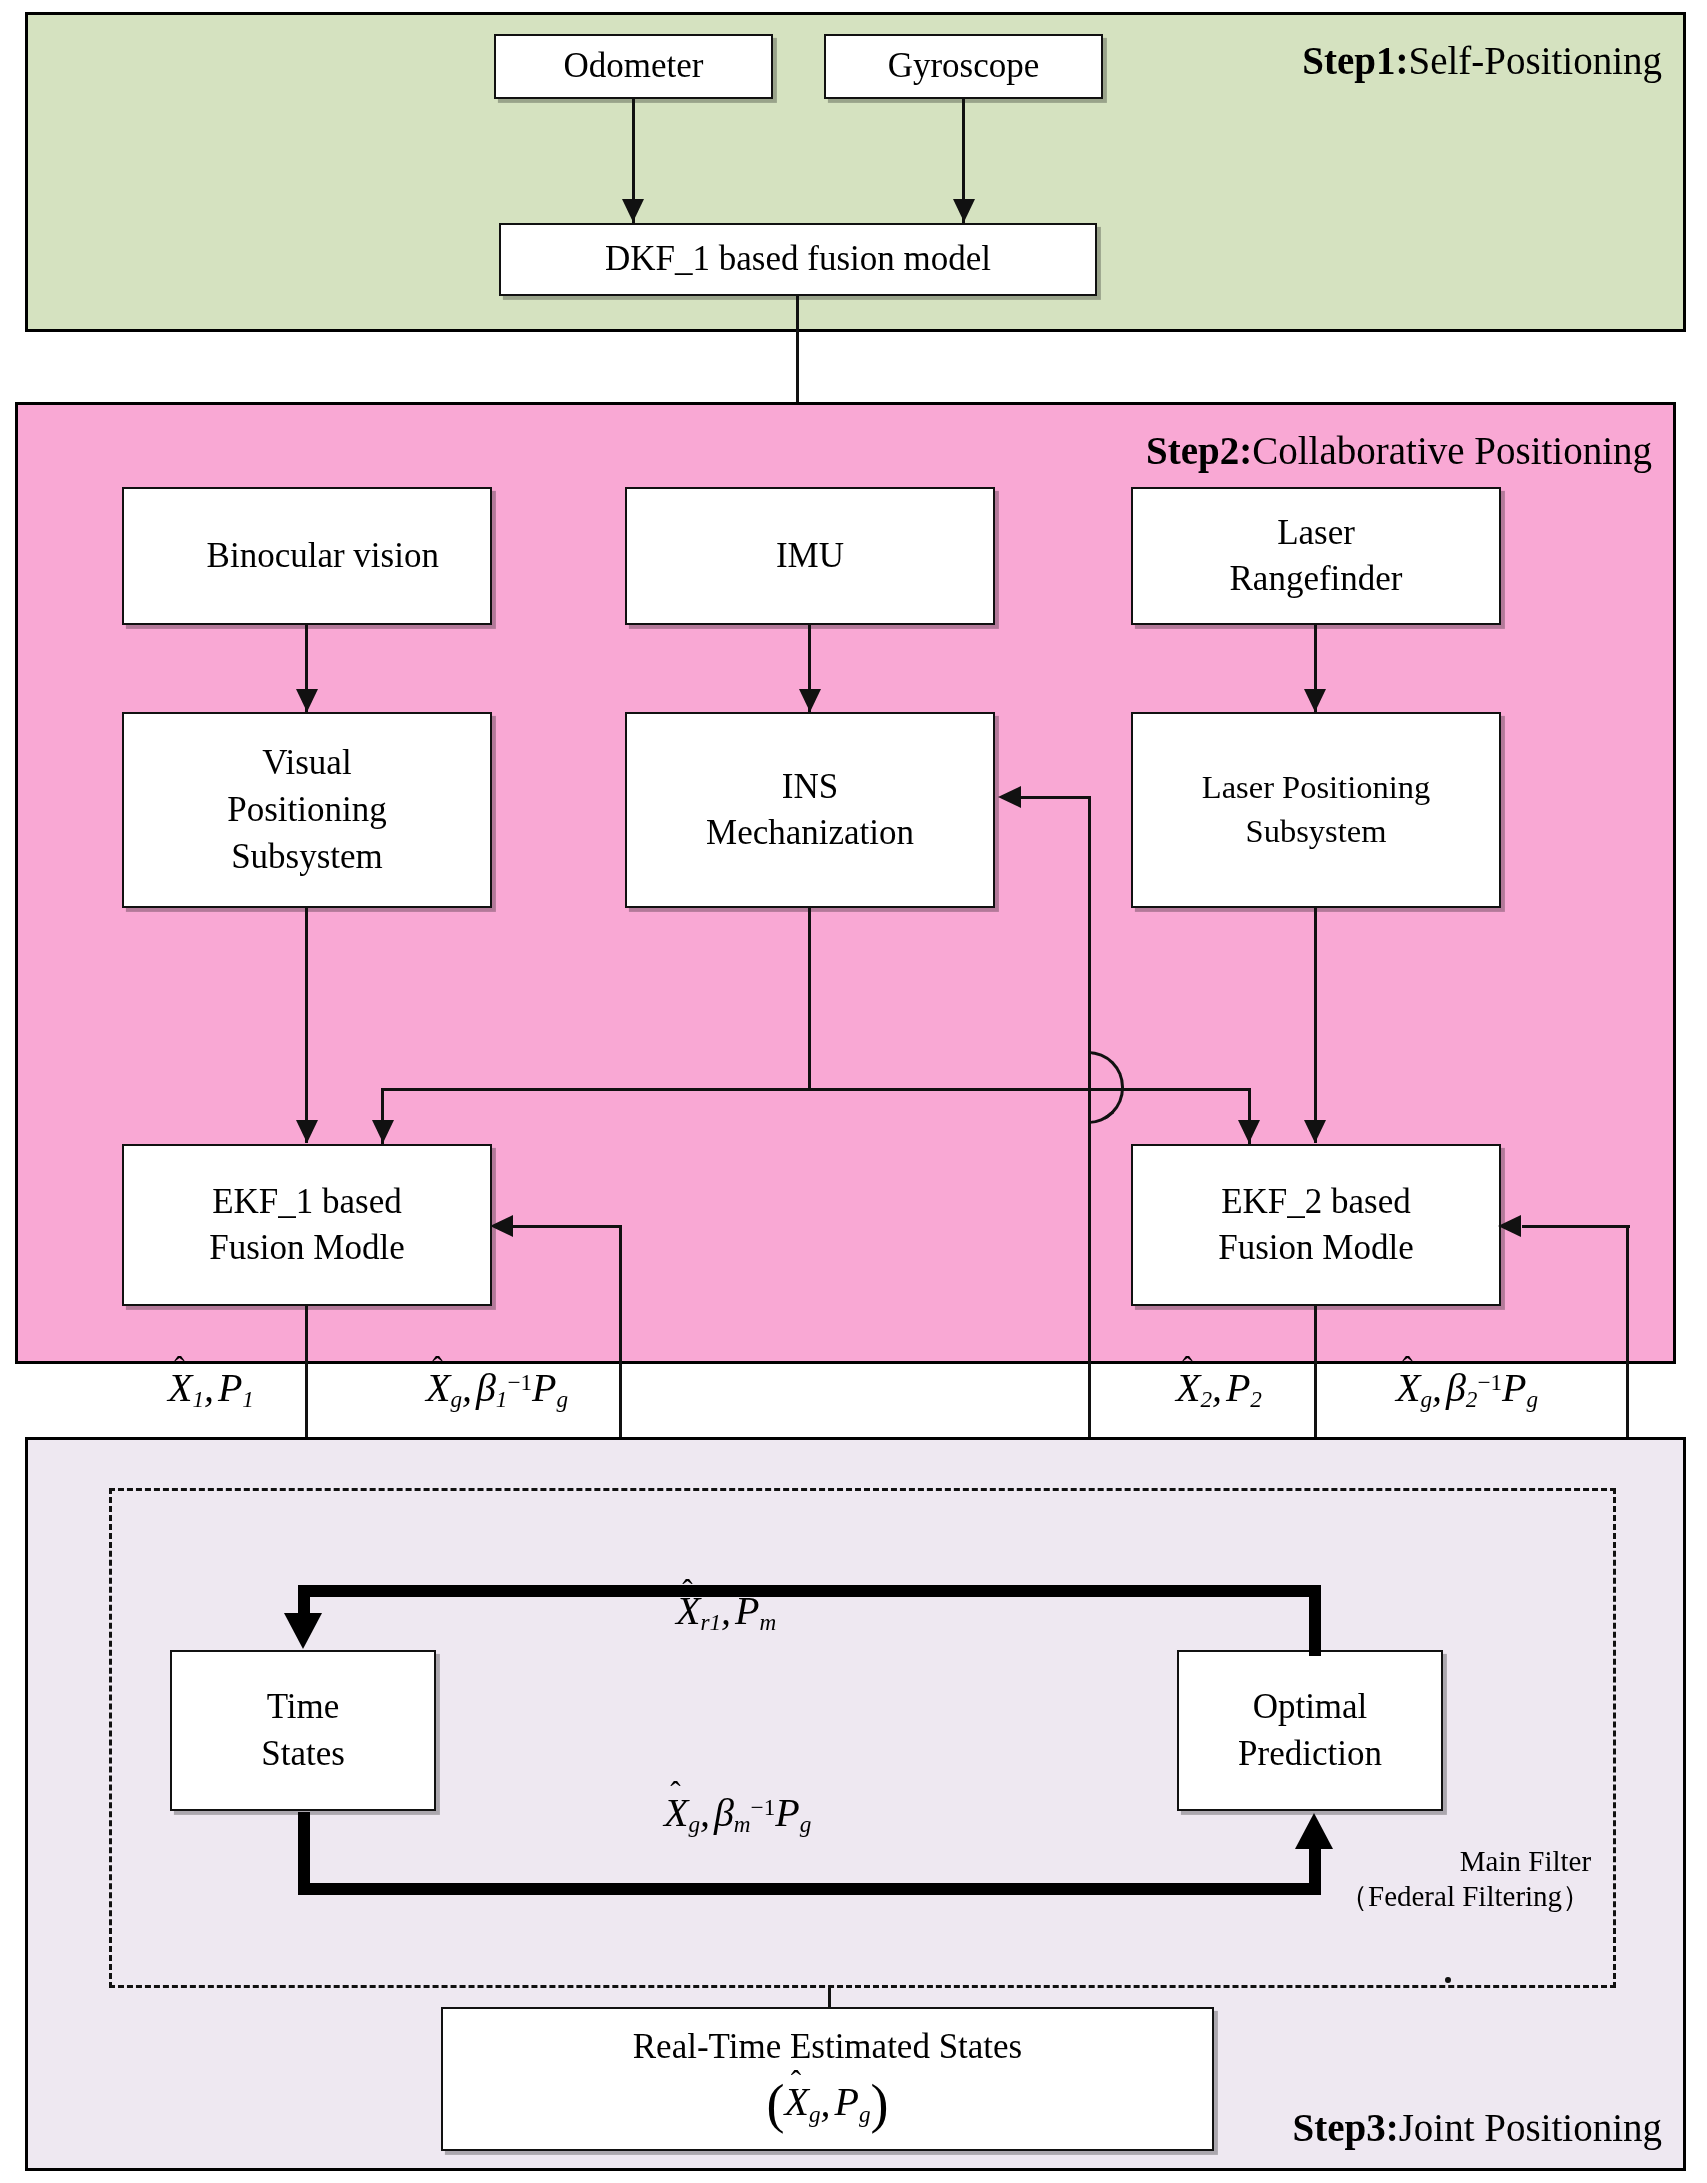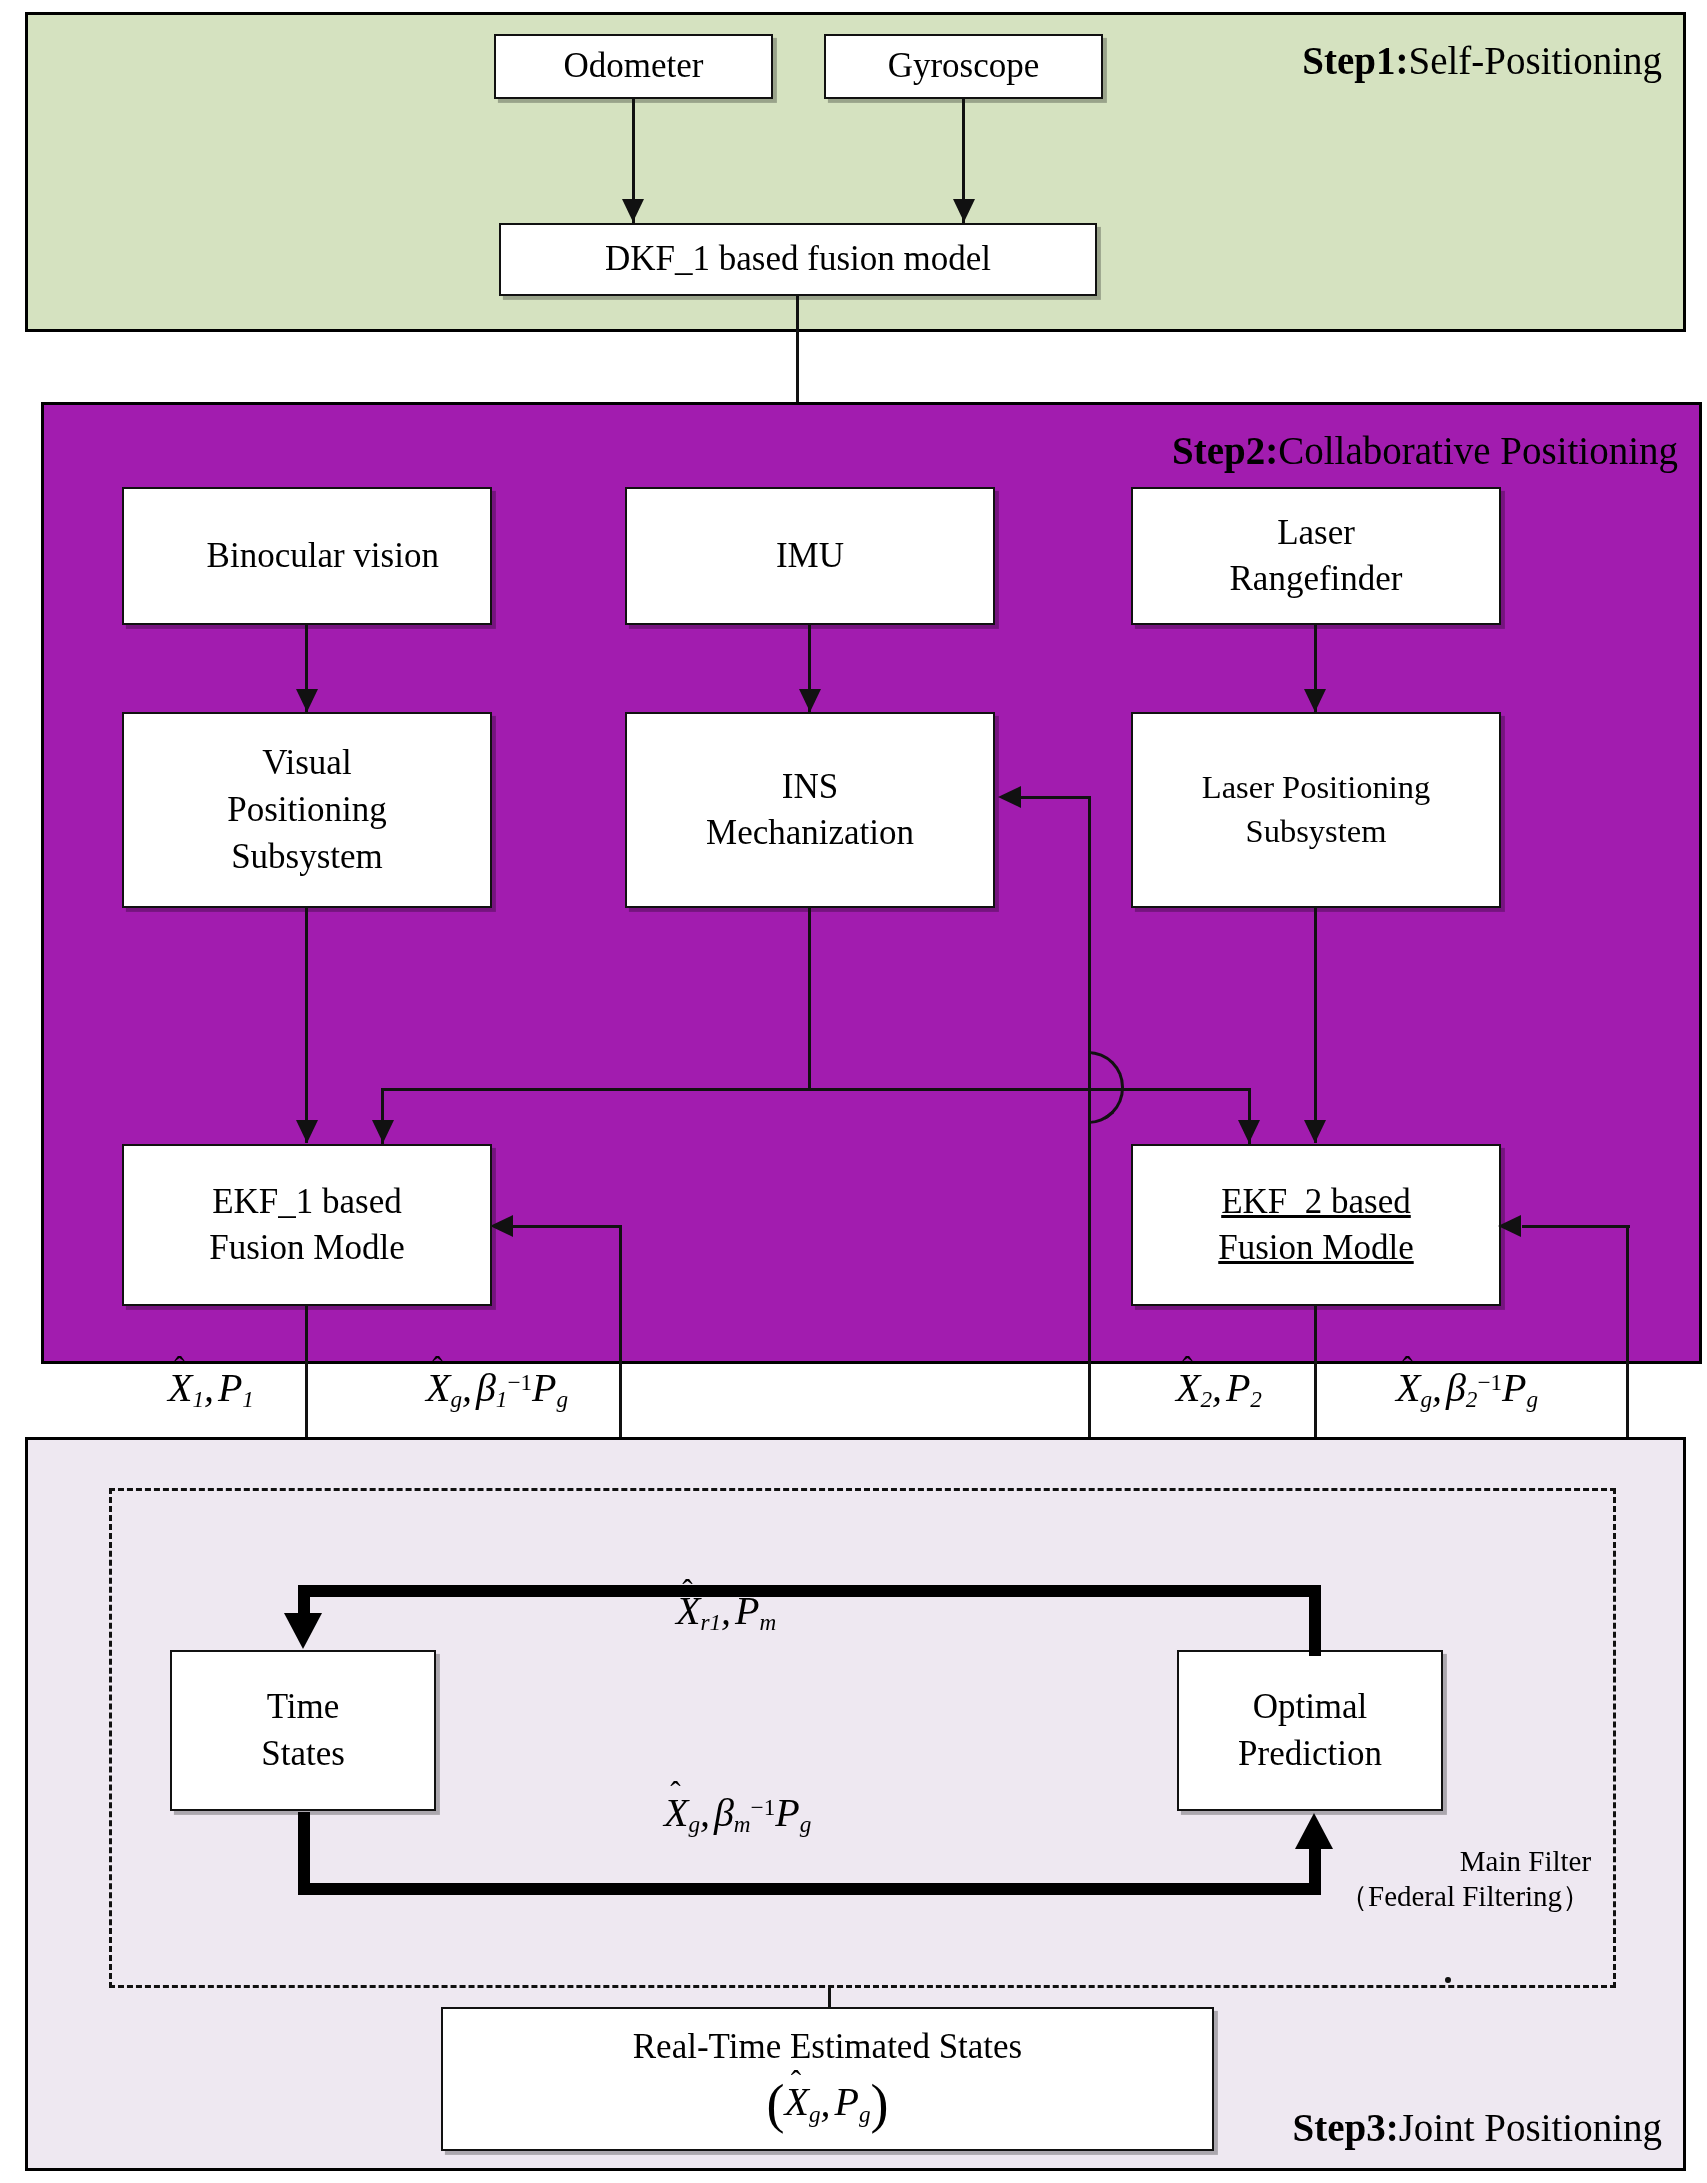--- a/index.html
+++ b/index.html
@@ -14,21 +14,21 @@
     background:#ffffff;
     overflow:hidden;
   }
   
   .panel{
     position:absolute;
     border:3.2px solid #000000;
     box-sizing:border-box;
   }
   #panel-step1{ left:25px;  top:11.7px;   width:1661px; height:320px;  background:#d5e2c0; }
-  #panel-step2{ left:41px;  top:402px;  width:1661px; height:962px; background:#a21caf; }
+  #panel-step2{ left:15px;  top:402px;  width:1661px; height:962px; background:#f9a8d4; }
   #panel-step3{ left:25px;  top:1437px; width:1661px; height:734px; background:#eee8f1; }
 
   .panel-title{
     position:absolute;
     font-size:39px;
     line-height:1.1;
     color:#000;
     white-space:nowrap;
   }
   .panel-title b{ font-weight:bold; }
@@ -252,21 +252,21 @@
   <div class="ln v" style="left:1314px;top:908px;height:235px;"></div>
   <div class="arrow down" style="left:1304px;top:1120px;"></div>
 
   <div class="node" id="n-ekf1" style="left:122px;top:1144px;width:370px;height:162px;">
     <span class="nodelines">
       <span>EKF_1 based</span>
       <span class="l2">Fusion Modle</span>
     </span>
   </div>
 
-  <div class="node" id="n-ekf2" style="left:1131px;top:1144px;width:370px;height:162px;text-decoration:underline;">
+  <div class="node" id="n-ekf2" style="left:1131px;top:1144px;width:370px;height:162px;">
     <span class="nodelines">
       <span>EKF_2 based</span>
       <span class="l2">Fusion Modle</span>
     </span>
   </div>
 
   <div class="ln h" style="left:513px;top:1225px;width:109px;"></div>
   <div class="arrow left" style="left:490px;top:1215px;"></div>
   <div class="ln v" style="left:619px;top:1225px;height:273px;"></div>
 

